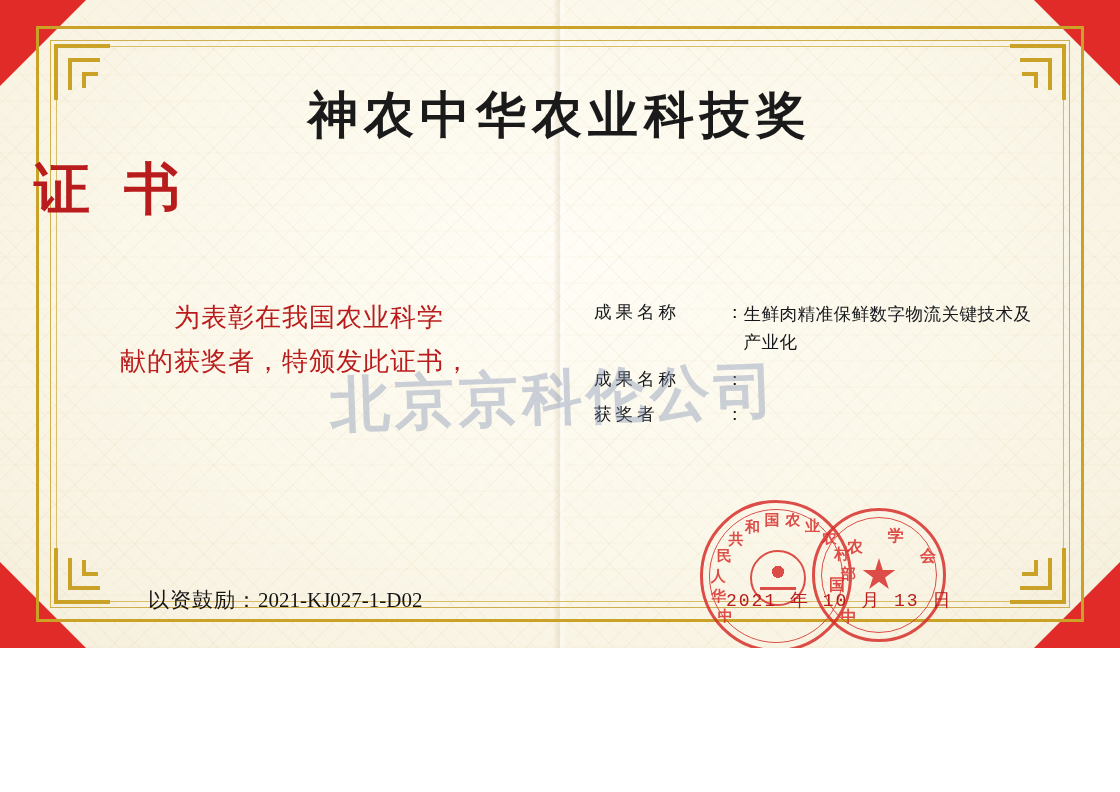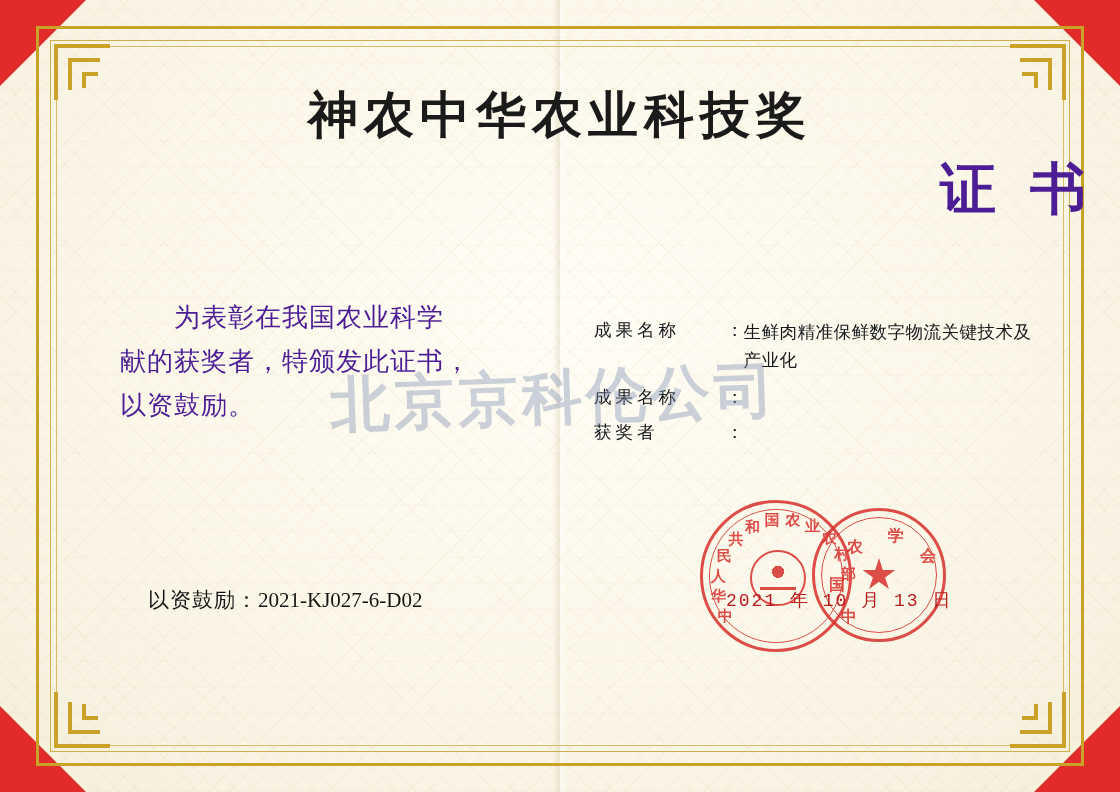--- a/index.html
+++ b/index.html
@@ -6,21 +6,21 @@
     margin: 0;
     padding: 0;
     background: #ffffff;
   }
   body {
     font-family: "Liberation Serif", serif;
   }
   .page {
     position: relative;
     width: 1120px;
-    height: 792px;
+    height: 648px;
     overflow: hidden;
     background: #fdfbf2;
   }
 
   
   .paper {
     position: absolute;
     inset: 0;
     background:
       radial-gradient(ellipse at 50% 40%, #fffdf6 0%, #fbf7e9 55%, #f5efdc 100%);
@@ -99,54 +99,53 @@
     font-family: "DejaVu Sans", sans-serif;
     font-weight: bold;
     font-size: 50px;
     letter-spacing: 6px;
     color: #1a1a1a;
     white-space: nowrap;
   }
   .title-sub {
     position: absolute;
     top: 152px; left: 0; right: 0;
-    text-align: right;
+    text-align: left;
     font-family: "DejaVu Sans", sans-serif;
     font-weight: bold;
     font-size: 56px;
     letter-spacing: 34px;
     text-indent: 34px;
-    color: #4c1d95;
+    color: #b91c1c;
     white-space: nowrap;
   }
 
   
   .citation {
     position: absolute;
     left: 120px;
     top: 295px;
     width: 420px;
     font-family: "DejaVu Sans", sans-serif;
     font-size: 26px;
     line-height: 44px;
-    color: #4c1d95;
+    color: #b91c1c;
     letter-spacing: 1px;
   }
   .citation .indent { display: inline-block; width: 54px; }
 
   
   .fields {
     position: absolute;
     left: 594px;
     top: 300px;
     width: 440px;
     font-family: "DejaVu Sans", sans-serif;
     font-size: 17.5px;
     color: #15171a;
-    margin-top: 18px;
   }
   .field-row {
     display: flex;
     align-items: flex-start;
     margin-bottom: 11px;
   }
   .field-label {
     flex: 0 0 132px;
     letter-spacing: 4px;
     white-space: nowrap;
@@ -308,41 +307,40 @@
       <i class="h3"></i>
       <i class="v3"></i>
   </div>
 
   <div class="title-main">神农中华农业科技奖</div>
   <div class="title-sub">证书</div>
 
   <div class="citation">
     <div><span class="indent"></span><span>为表彰在我国农业科学</span></div>
     <div><span>献的获奖者，特颁发此证书，</span></div>
-    <div><span>以资鼓励。</span></div>
   </div>
 
   <div class="fields">
     <div class="field-row">
       <div class="field-label">成果名称</div>
       <div class="field-colon">：</div>
       <div class="field-value">生鲜肉精准保鲜数字物流关键技术及产业化</div>
     </div>
     <div class="field-row">
       <div class="field-label">成果名称</div>
       <div class="field-colon">：</div>
     </div>
     <div class="field-row">
       <div class="field-label">获奖者</div>
       <div class="field-colon">：</div>
     </div>
   </div>
 
   <div class="cert-no">
-    <span>以资鼓励：</span><span class="num">2021-KJ027-6-D02</span>
+    <span>以资鼓励：</span><span class="num">2021-KJ027-1-D02</span>
   </div>
 
   <div class="seal seal-left">
     <div class="seal-ring"></div>
     <div class="seal-emblem"></div>
     <div class="seal-text">
       <span style="transform:rotate(-118deg) translate(0,-66px) rotate(118deg)">中</span>
       <span style="transform:rotate(-100deg) translate(0,-66px) rotate(100deg)">华</span>
       <span style="transform:rotate(-82deg) translate(0,-66px) rotate(82deg)">人</span>
       <span style="transform:rotate(-64deg) translate(0,-66px) rotate(64deg)">民</span>

